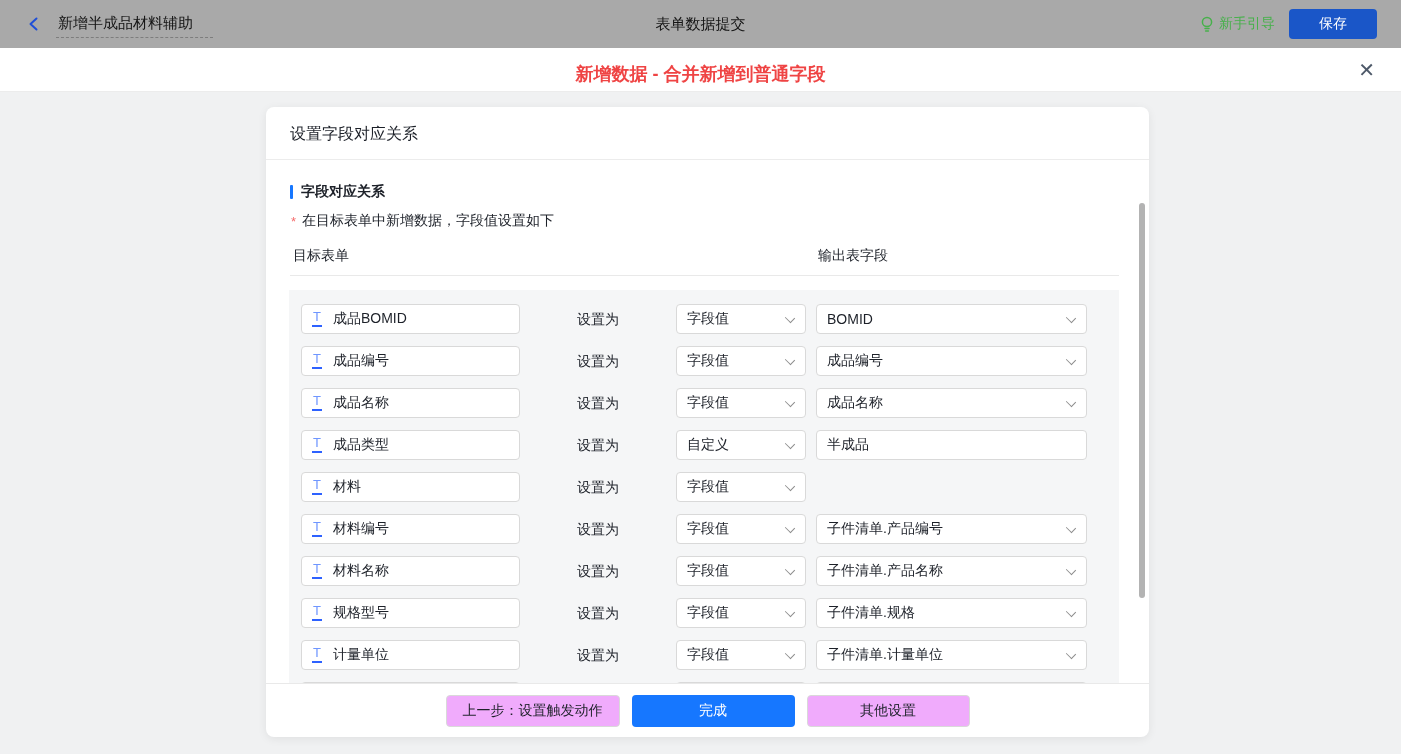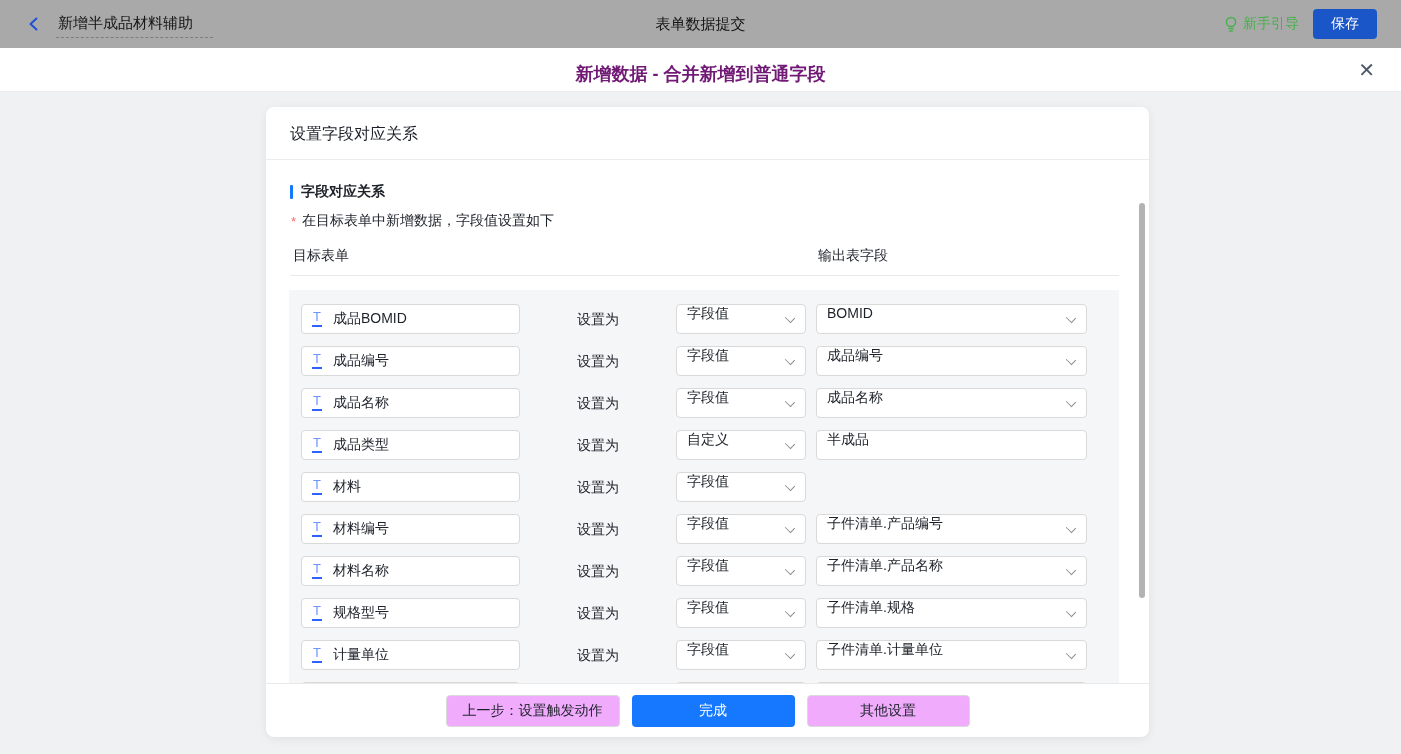--- a/index.html
+++ b/index.html
@@ -25,33 +25,33 @@
     border-bottom:1px dashed #7d7d7d;
     cursor:text;
   }
   .center-title {
     position:absolute; left:0; right:0; text-align:center;
     font-size:15px; color:#141414; pointer-events:none;
   }
   .topbar-right { position:absolute; right:24px; display:flex; align-items:center; gap:14px; }
   .guide { display:flex; align-items:center; gap:5px; color:var(--guide-green,#47b14b); font-size:14px; cursor:pointer; }
   .save-btn {
-    min-width:64px; height:30px; padding:0 18px;
+    min-width:64px; height:30px; padding:0 30px;
     background:var(--save-blue,#1a56c8); color:#fff; font-size:14px;
     border:none; border-radius:4px; cursor:pointer;
     font-family:Liberation Serif, serif;
   }
 
   
   .modal-head {
     position:absolute; left:0; top:48px; width:1401px; height:44px;
     background:#fff; border-bottom:1px solid #ececec;
     display:flex; align-items:center; justify-content:center;
   }
-  .modal-title { font-size:18px; font-weight:600; color:#701a75;margin-top:8px; }
+  .modal-title { font-size:18px; font-weight:600; color:#ef4444;margin-top:8px; }
   .close-x {
     position:absolute; right:26px; top:8px;
     font-size:20px; color:#4e5969; cursor:pointer; line-height:28px;
   }
 
   
   .card {
     position:absolute; left:266px; top:107px; width:883px; height:630px;
     background:#fff; border-radius:8px;
     box-shadow:0 2px 10px rgba(0,0,0,0.07);
@@ -90,21 +90,21 @@
   }
   .t-icon {
     color:#6f96ff; font-size:13px; line-height:12px;
     border-bottom:2px solid var(--field-icon-blue,#2e62ff);
     padding:0 1px 2px; margin-right:11px;
   }
   .set-as { width:156px; text-align:center; line-height:30px; font-size:14px; color:#1d2129; }
   .select-box {
     position:relative; height:30px; background:#fff;
     border:1px solid #d9d9d9; border-radius:4px;
-    display:flex; align-items:flex-start; padding:0 26px 0 10px;
+    display:flex; align-items:center; padding:0 26px 0 10px;
     font-size:14px; color:#1d2129; cursor:pointer;
   }
   .mode-cell  { width:130px; }
   .value-cell { width:271px; margin-left:10px; }
   .value-cell.no-chevron { padding-right:1px; cursor:text;font-family:Liberation Serif, serif; }
   .chevron {
     position:absolute; right:11px; top:9px;
     width:8px; height:8px;
     border-right:1.6px solid #8c8c8c; border-bottom:1.6px solid #8c8c8c;
     transform:rotate(45deg) scale(1,0.82);

